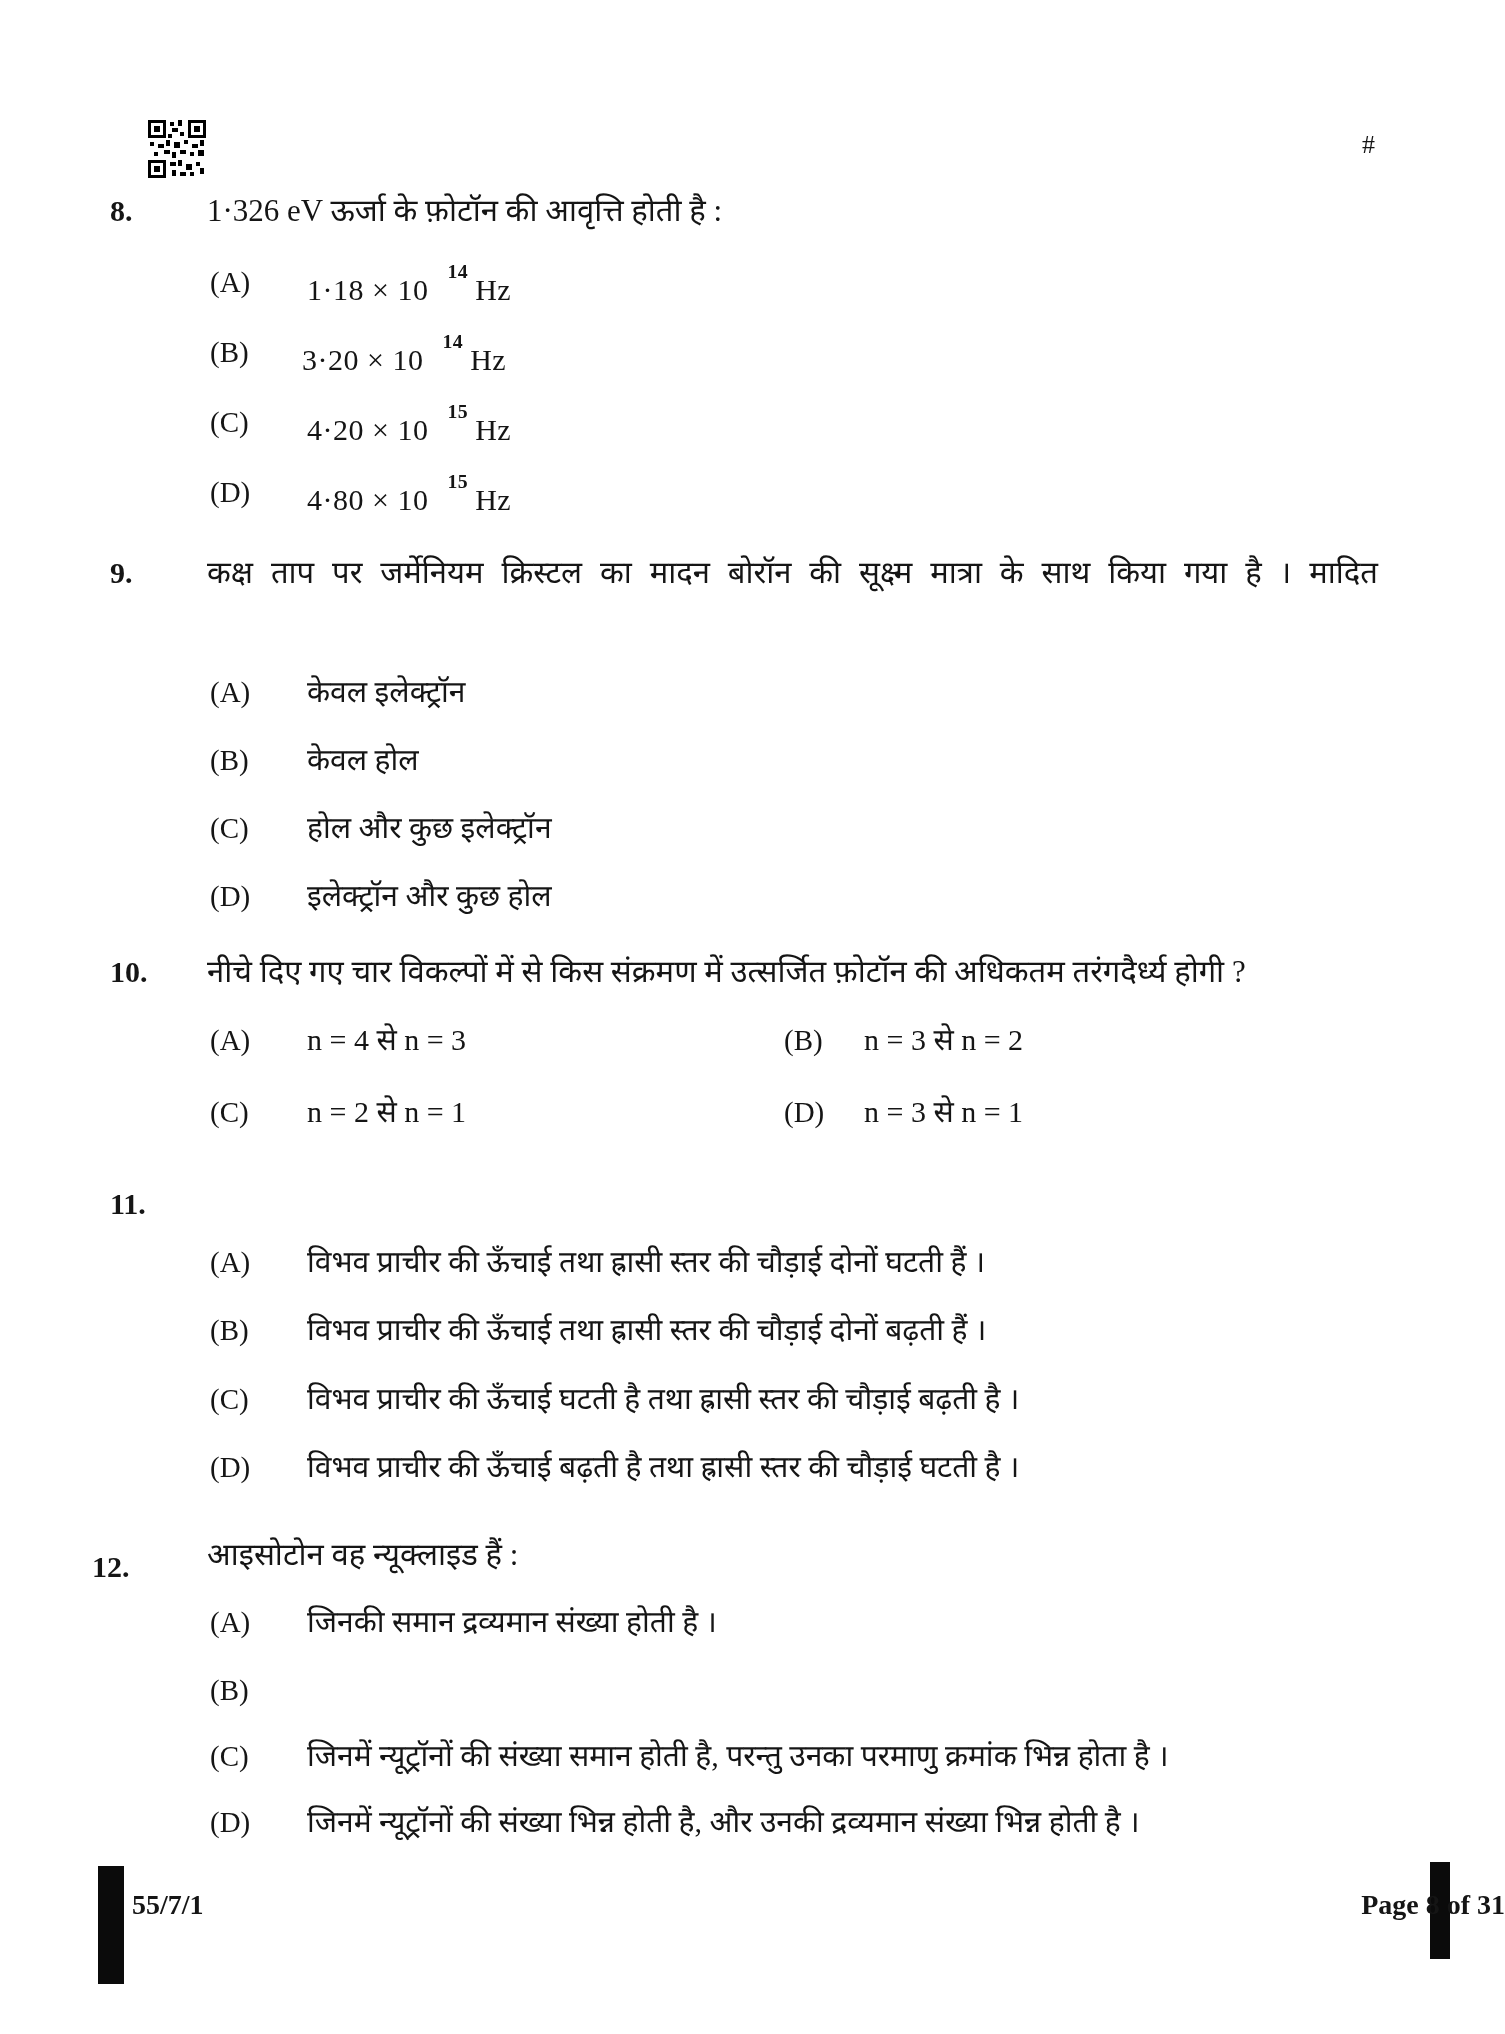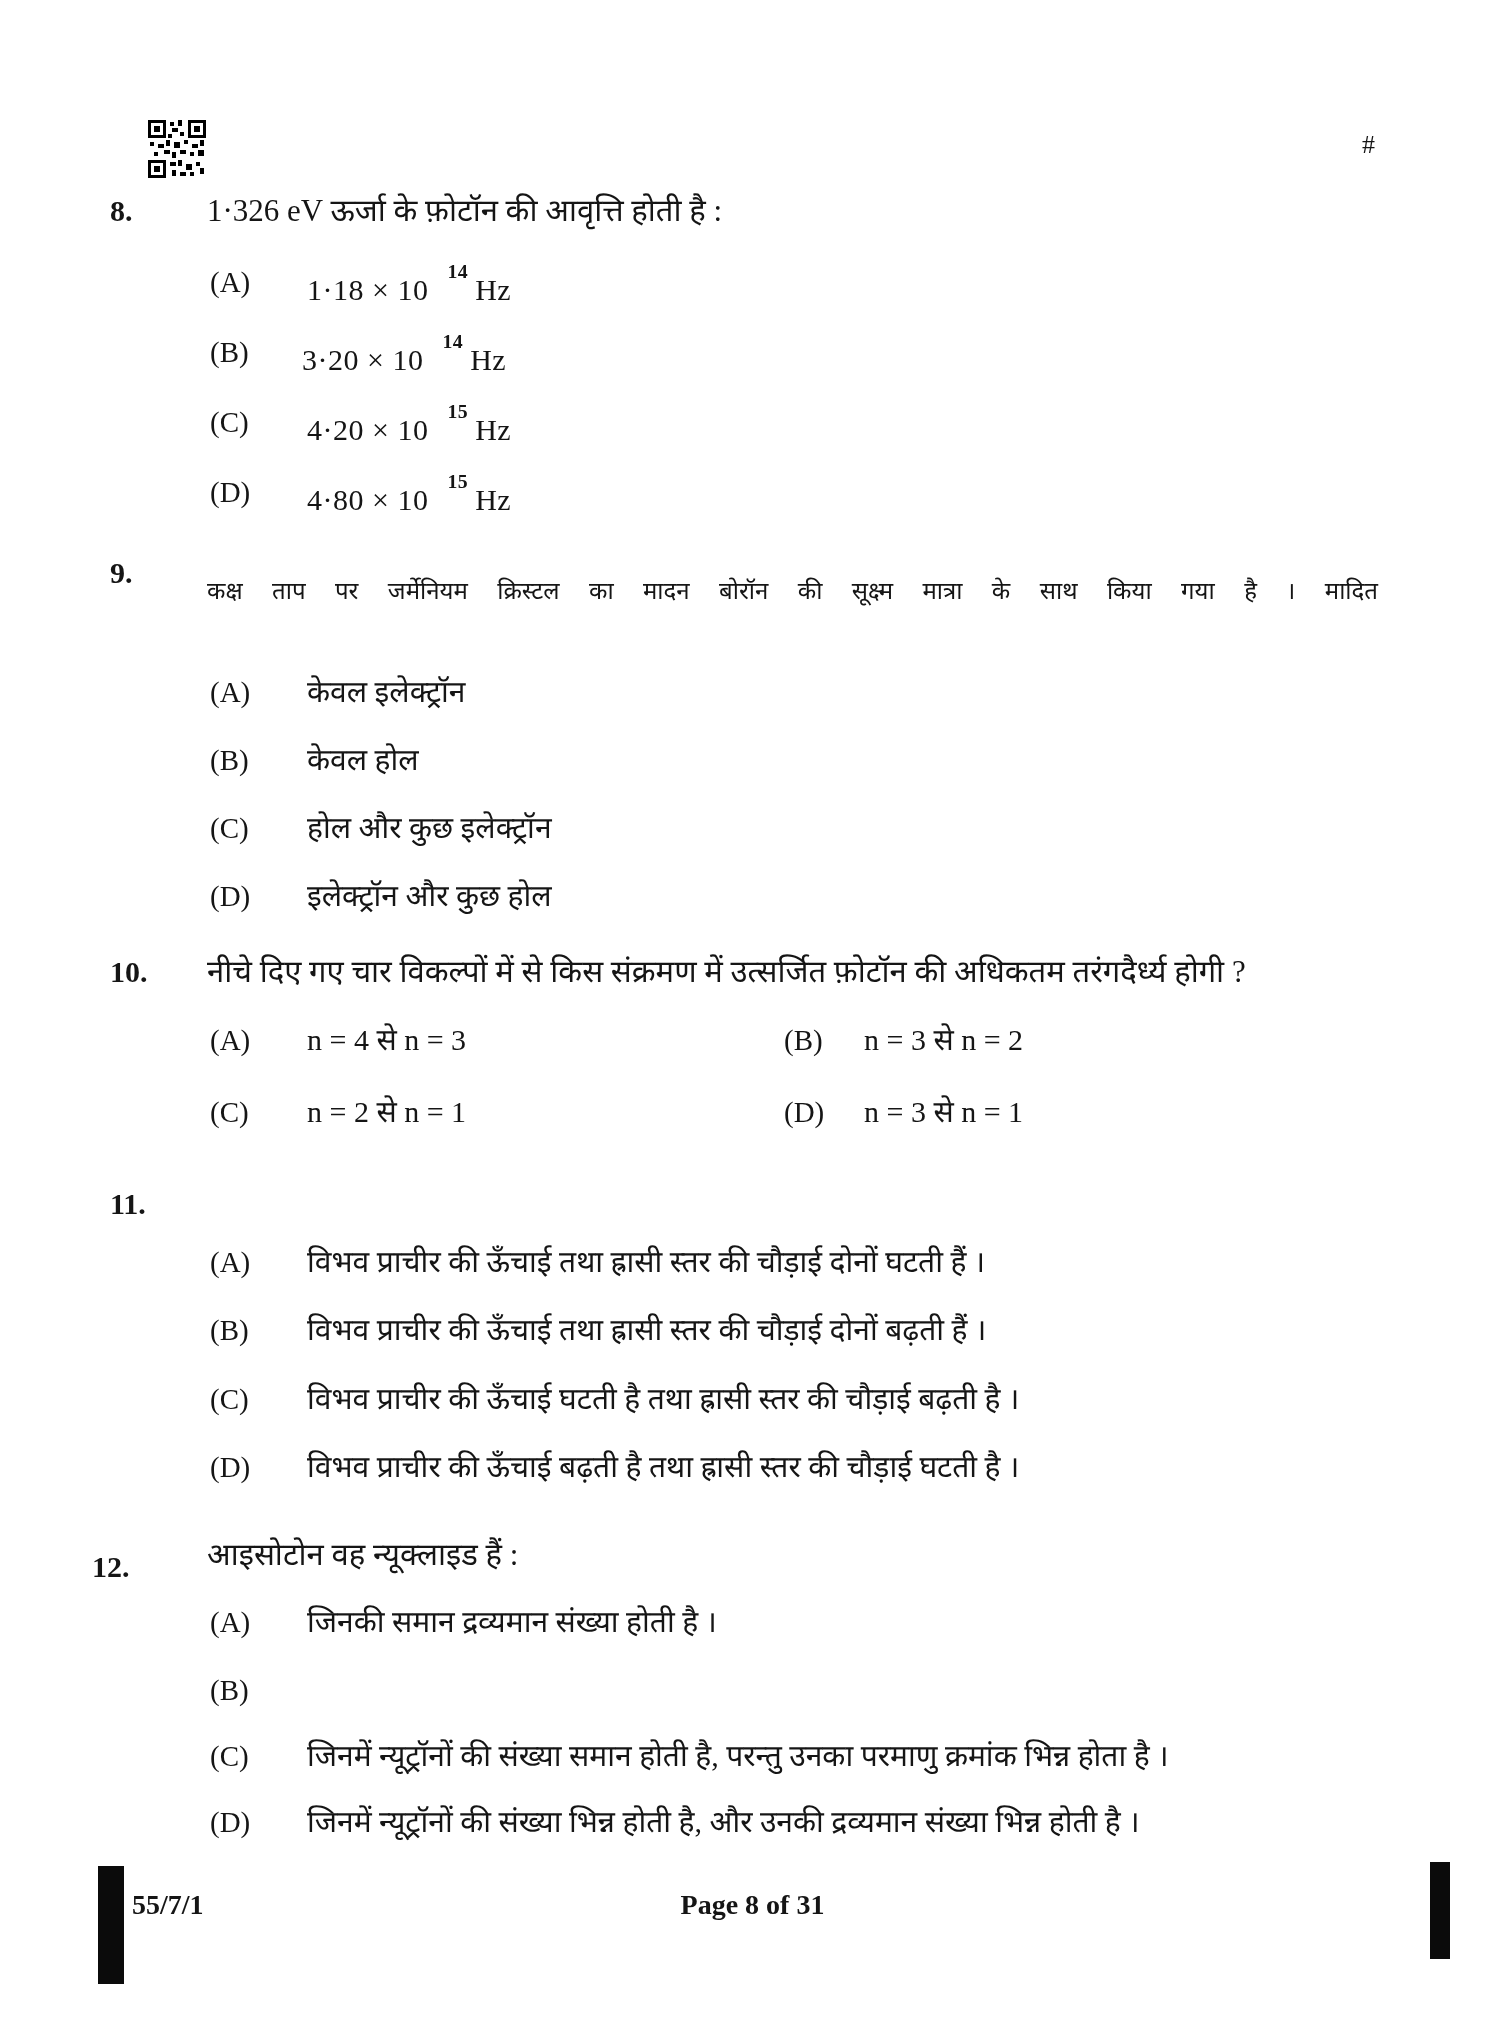--- a/index.html
+++ b/index.html
@@ -18,26 +18,25 @@
     font-weight: bold;
     font-size: 30px;
     line-height: 46px;
   }
   .stem {
     font-size: 31px;
     line-height: 46px;
     white-space: nowrap;
   }
   .stem-justified {
-    font-size: 24px;
+    font-size: 31px;
     line-height: 46px;
     text-align: justify;
     text-align-last: justify;
     white-space: normal;
-    margin-top: 18px;
   }
   .opt-row { left: 0; width: 100%; height: 48px; }
   .opt-label {
     font-size: 29px;
     line-height: 46px;
     top: 0;
   }
   .opt-text {
     font-size: 30px;
     line-height: 46px;
@@ -203,15 +202,15 @@
   </div>
   <div class="abs opt-row" style="top:1799px;">
     <span class="abs opt-label" style="left:210px;">(D)</span>
     <span class="abs opt-text" style="left:307px;">जिनमें न्यूट्रॉनों की संख्या भिन्न होती है, और उनकी द्रव्यमान संख्या भिन्न होती है ।</span>
   </div>
 
   <div class="abs bar" style="left:98px; top:1866px; width:26px; height:118px;"></div>
   <div class="abs bar" style="left:1430px; top:1862px; width:20px; height:97px;"></div>
 
   <div class="abs footer-text" style="left:132px; top:1888px;">55/7/1</div>
-  <div class="abs footer-text footer-center" style="top:1888px;">Page 8 of 31</div>
+  <div class="abs footer-text footer-center" style="top:1888px;text-align:right;">Page 8 of 31</div>
 
 </div>
 
 </body></html>

